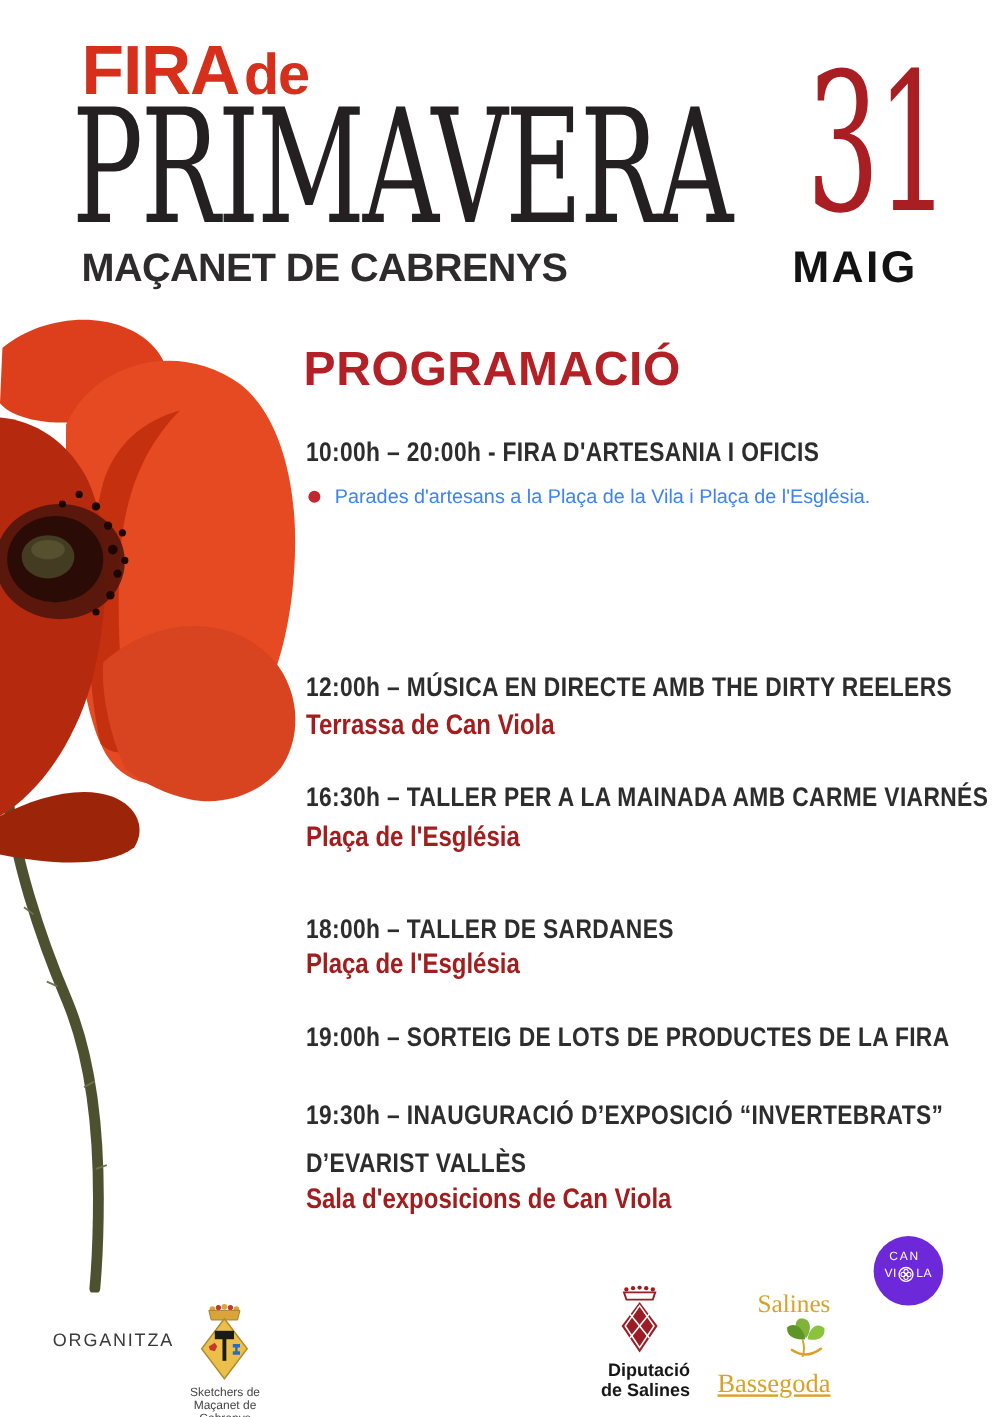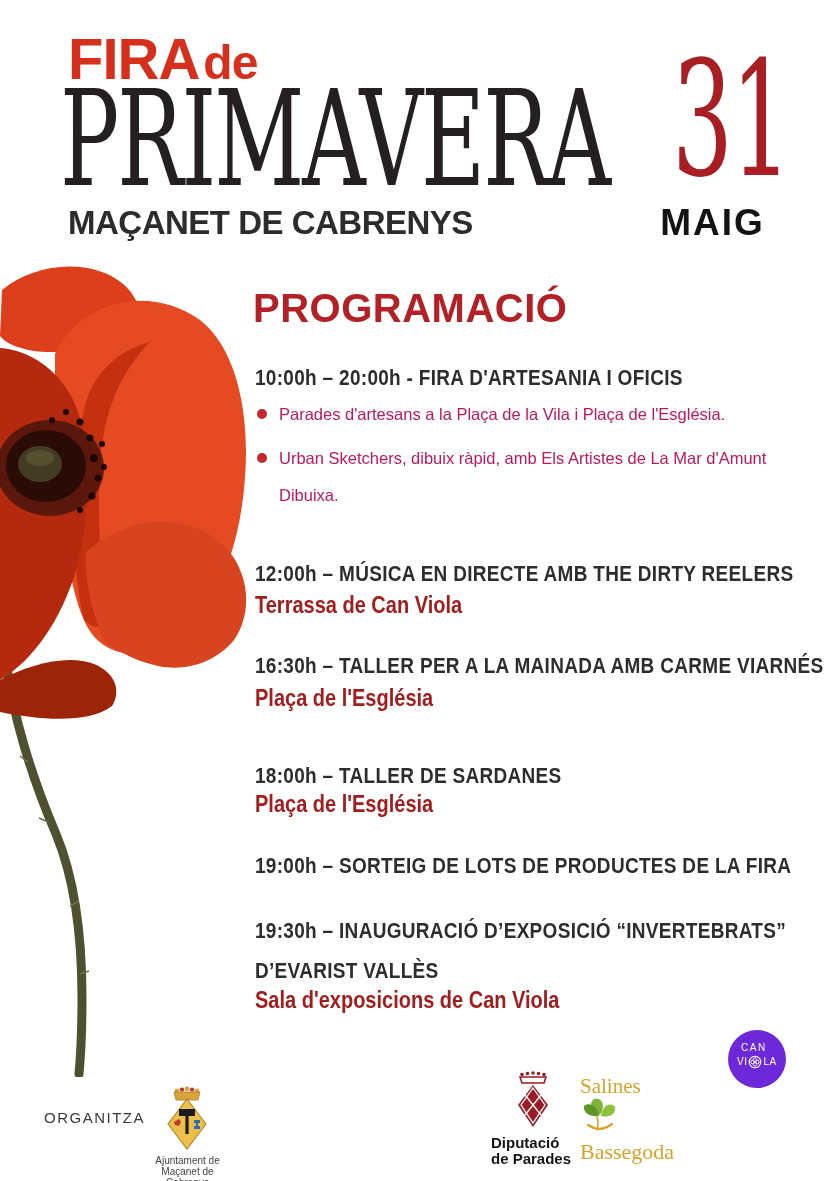--- a/index.html
+++ b/index.html
@@ -26,31 +26,31 @@
   }
   .month{left:645px;top:204px;width:135px;text-align:center;font-size:37px;font-weight:bold;color:#131313;letter-spacing:2px;line-height:1;}
 
   
   .program-heading{left:253px;top:288px;font-size:40px;font-weight:bold;color:#b32025;letter-spacing:0.5px;line-height:1;}
   .ev-heading{left:255px;width:592px;font-size:19px;font-weight:bold;color:#2d2d2d;letter-spacing:0.3px;line-height:34px;}
   .ev-loc{left:255px;width:560px;font-size:20px;font-weight:bold;color:#a21d1d;line-height:1;}
   .bullets{left:255px;width:548px;margin:0;padding:0;list-style:none;}
   .bullets li{display:flex;margin:0 0 7px 0;}
   .bullets .dot{flex:none;width:10px;height:10px;border-radius:50%;background:#c1272d;margin:13px 12px 0 2px;}
-  .bullets .btext{font-size:16.5px;color:#be185d;line-height:37px;}
+  .bullets .btext{font-size:16.5px;color:#3b82f6;line-height:37px;}
   .bullets li.wrap .btext{max-width:500px;}
 
   
   .organitza{left:44px;top:1110px;font-size:15px;letter-spacing:1.5px;color:#3a3a3a;line-height:1;}
   .logo-block{text-align:center;}
   .aj-cap{left:140px;top:1155px;width:95px;font-size:10px;line-height:11px;color:#444;text-align:center;}
-  .dipu-cap{left:491px;top:1135px;width:84px;font-size:15px;font-weight:bold;line-height:16px;color:#161616;text-align:left;}
-  .salines{left:580px;top:1075px;width:112px;text-align:left;color:#d9a226;font-family:"Liberation Serif",serif;}
+  .dipu-cap{left:491px;top:1135px;width:84px;font-size:15px;font-weight:bold;line-height:16px;color:#161616;text-align:right;}
+  .salines{left:580px;top:1075px;width:112px;text-align:right;color:#d9a226;font-family:"Liberation Serif",serif;}
   .salines .s-top{font-size:21px;line-height:22px;}
-  .salines .s-bottom{font-size:22px;line-height:22px;margin-top:2px;}
+  .salines .s-bottom{font-size:22px;line-height:22px;margin-top:2px;text-decoration:underline;}
   .canviola{
     left:728px;top:1030px;width:58px;height:58px;border-radius:50%;
     background:#6d28d9;color:#ffffff;overflow:hidden;
   }
   .cv-can{margin:13px 0 0 13px;font-size:10px;letter-spacing:1.5px;line-height:10px;}
   .cv-viola{display:flex;align-items:center;margin:1px 0 0 9px;font-size:10px;letter-spacing:0.5px;line-height:15px;}
 </style>
 </head>
 <body>
 
@@ -90,24 +90,20 @@
   <div class="abs month">MAIG</div>
 
   <div class="abs program-heading">PROGRAMACIÓ</div>
 
   <div class="abs ev-heading stretch" style="top:358px">10:00h – 20:00h - FIRA D'ARTESANIA I OFICIS</div>
   <ul class="abs bullets" style="top:396px">
     <li>
         <span class="dot"></span>
         <span class="btext">Parades d'artesans a la Plaça de la Vila i Plaça de l'Església.</span>
       </li>
-    <li class="wrap">
-        <span class="dot"></span>
-        <span class="btext">Urban Sketchers, dibuix ràpid, amb Els Artistes de La Mar d'Amunt Dibuixa.</span>
-      </li>
   </ul>
 
   <div class="abs ev-heading stretch" style="top:554px">12:00h – MÚSICA EN DIRECTE AMB THE DIRTY REELERS</div>
   <div class="abs ev-loc stretch" style="top:593px">Terrassa de Can Viola</div>
 
   <div class="abs ev-heading stretch" style="top:646px">16:30h – TALLER PER A LA MAINADA AMB CARME VIARNÉS</div>
   <div class="abs ev-loc stretch" style="top:686px">Plaça de l'Església</div>
 
   <div class="abs ev-heading stretch" style="top:756px">18:00h – TALLER DE SARDANES</div>
   <div class="abs ev-loc stretch" style="top:792px">Plaça de l'Església</div>
@@ -126,21 +122,21 @@
       <circle cx="27" cy="3.6" r="2.2" fill="#c0392b"></circle>
     <circle cx="32" cy="5" r="2.4" fill="#d9a43a"></circle>
     <path d="M9,6 L35,6 L33,14 L11,14 Z" fill="#d9a43a" stroke="#a87f28" stroke-width="0.8"></path>
     <polygon points="22,13 41,38 22,63 3,38" fill="#ecbe4a" stroke="#b08a2e" stroke-width="1.2"></polygon>
     <rect x="20.4" y="25" width="3.2" height="23" fill="#1a1a1a"></rect>
     <rect x="14" y="23" width="16" height="7" fill="#1a1a1a"></rect>
     <path d="M9,36 l5,-3 l2,3 l-2,4 l-4,-1 Z" fill="#c0392b"></path>
     <path d="M29,34 h6 v3 h-2 v3 h2 v3 h-6 v-3 h2 v-3 h-2 Z" fill="#2a6db5"></path>
   </svg>
   <div class="abs aj-cap">
-    <div>Ajuntament de</div>
+    <div>Sketchers de</div>
     <div>Maçanet de Cabrenys</div>
   </div>
 
   <svg class="abs" style="left:514px;top:1071px;" width="38" height="62" viewBox="0 0 38 62" aria-hidden="true">
     <g fill="#9b1c24">
       <circle cx="8" cy="3.5" r="1.8"></circle>
         <circle cx="13.5" cy="2.5" r="1.8"></circle>
       <circle cx="19" cy="2" r="1.8"></circle>
         <circle cx="24.5" cy="2.5" r="1.8"></circle>
       <circle cx="30" cy="3.5" r="1.8"></circle>
@@ -148,21 +144,21 @@
     <path d="M6,6 H32 L30,12 H8 Z" fill="none" stroke="#9b1c24" stroke-width="1.6"></path>
     <polygon points="19,14 34,34 19,56 4,34" fill="#9b1c24"></polygon>
     <g stroke="#ffffff" stroke-width="1.3" fill="none">
       <path d="M11,24 L27,44"></path>
         <path d="M27,24 L11,44"></path>
       <path d="M19,17 L31,34 L19,52 L7,34 Z"></path>
     </g>
   </svg>
   <div class="abs dipu-cap">
     <div>Diputació</div>
-    <div>de Parades</div>
+    <div>de Salines</div>
   </div>
 
   <div class="abs salines logo-block">
     <div class="s-top">Salines</div>
     <svg width="40" height="38" viewBox="0 0 40 38" aria-hidden="true">
       <path d="M20,18 C12,14 8,6 14,2 C22,0 26,8 20,18 Z" fill="#7fb33a"></path>
       <path d="M19,19 C10,20 3,16 4,9 C10,4 18,10 19,19 Z" fill="#5f9427"></path>
       <path d="M21,19 C30,21 36,17 35,10 C29,4 22,10 21,19 Z" fill="#8cc23c"></path>
       <path d="M8,28 Q20,36 32,27" stroke="#d9a226" stroke-width="2.2" fill="none" stroke-linecap="round"></path>
       <path d="M17,20 Q19,27 17,33" stroke="#d9a226" stroke-width="1.6" fill="none" stroke-linecap="round"></path>

